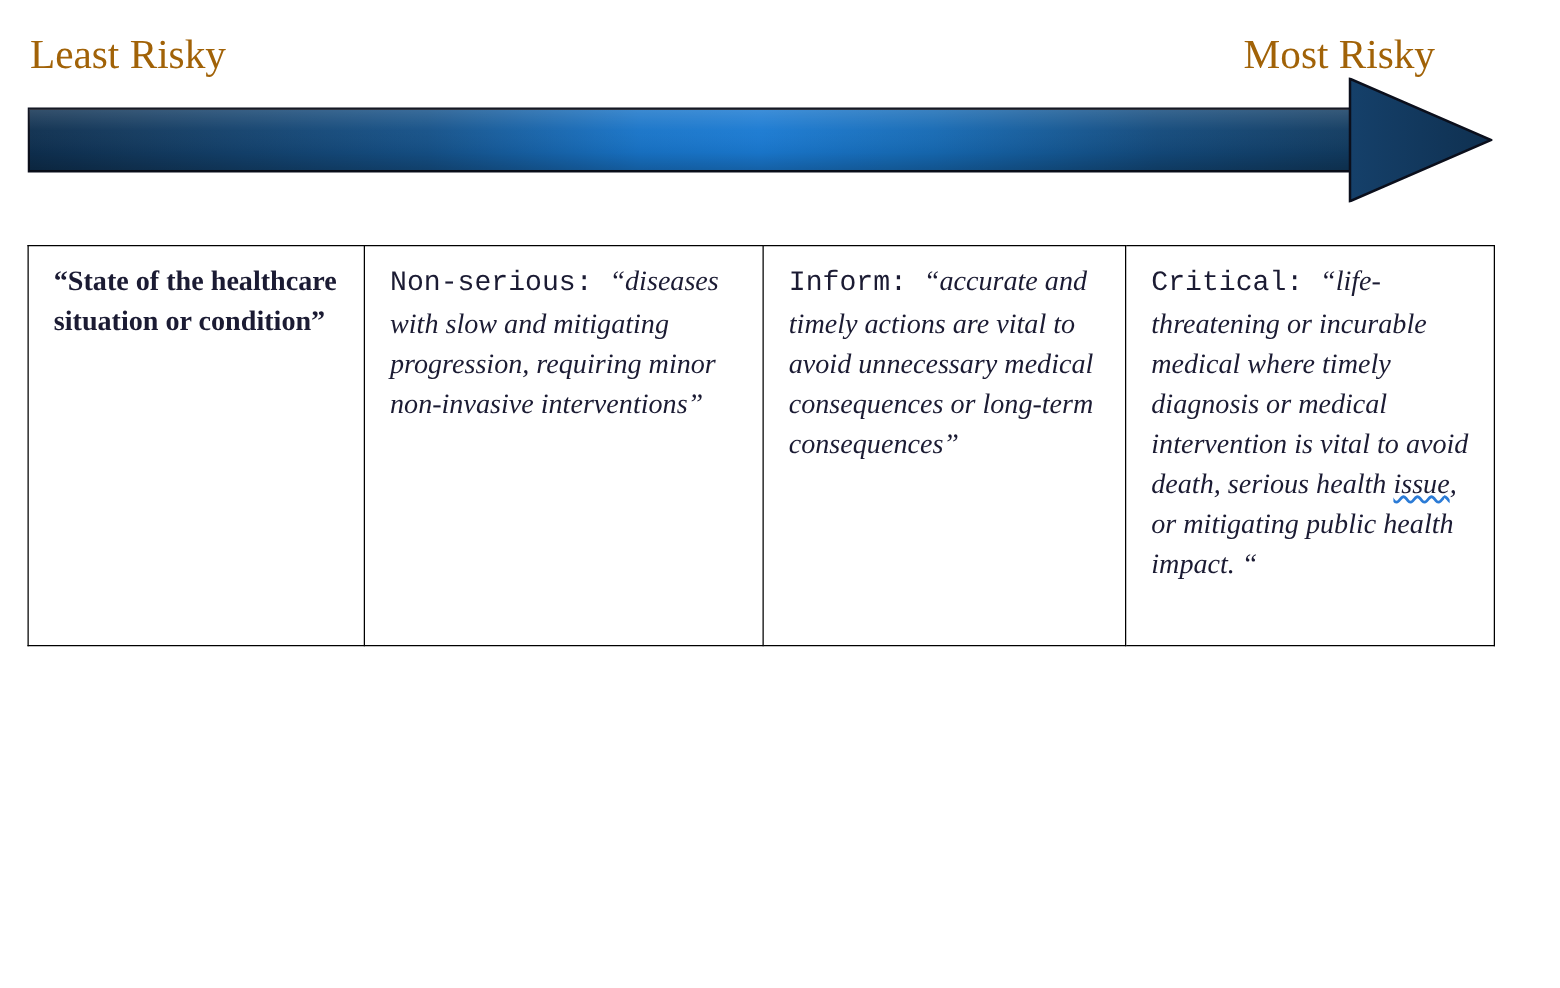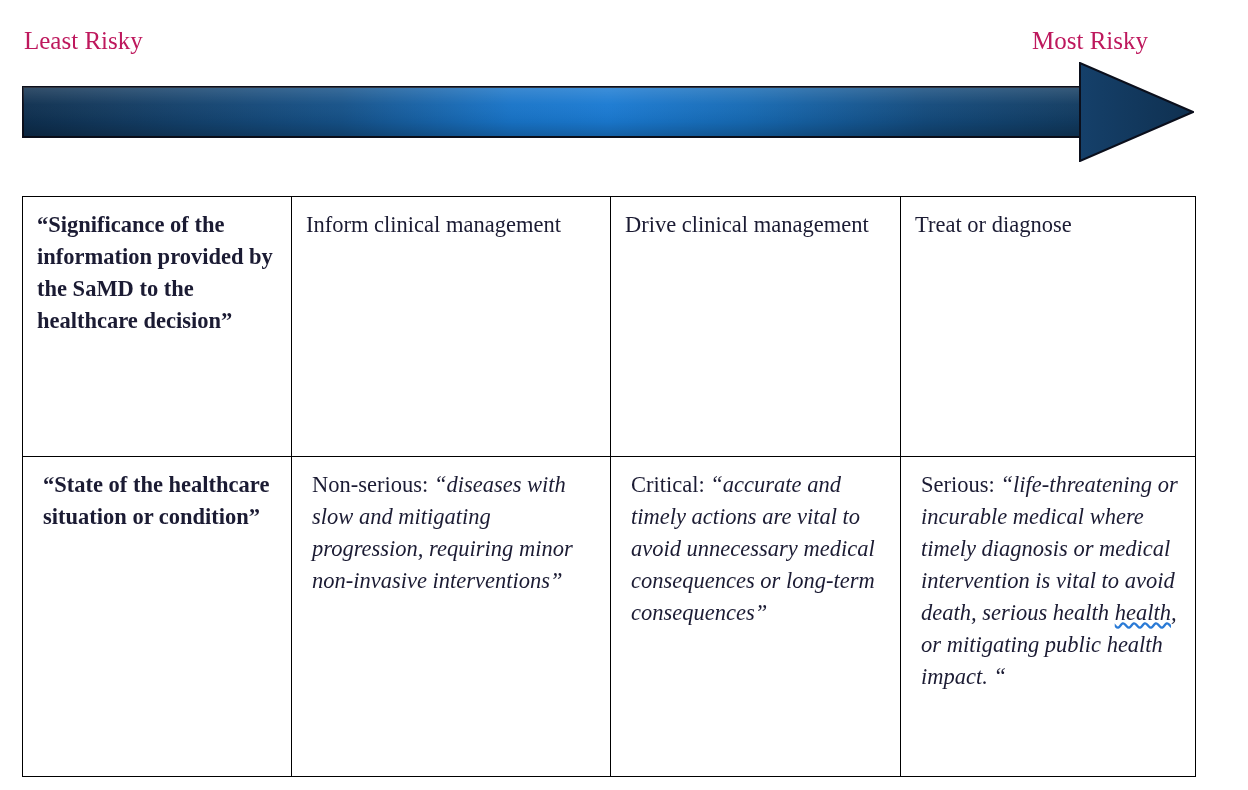--- a/index.html
+++ b/index.html
@@ -18,23 +18,23 @@
 
   
   #risk-arrow-section {
     position: absolute;
     left: 0; top: 0;
     width: 1248px;
     height: 175px;
   }
   .risk-label {
     position: absolute;
-    font-size: 25px;
+    font-size: 33px;
     line-height: 1;
-    color: #be185d;
+    color: #a16207;
     white-space: nowrap;
     font-family: "Liberation Serif", "DejaVu Serif", serif;
   }
   #least-risky-label { left: 24px; top: 28px; }
   #most-risky-label  { right: 100px; top: 28px; }
 
   #risk-arrow-graphic {
     position: absolute;
     left: 22px;
     top: 62px;
@@ -67,20 +67,21 @@
   col.c1 { width: 269px; }
   col.c2 { width: 319px; }
   col.c3 { width: 290px; }
   col.c4 { width: 295px; }
 
   .hdr-cell {
     font-weight: bold;
   }
   .lead {
     font-style: normal;
+    font-family: Liberation Mono, monospace;
   }
   .quoted {
     font-style: italic;
   }
   .spell-error {
     text-decoration: underline wavy #2b7bd6;
     text-decoration-skip-ink: none;
   }
 </style>
 </head>
@@ -126,35 +127,29 @@
 </div>
 
 <table id="criteria-table">
   <colgroup>
     <col class="c1">
       <col class="c2">
       <col class="c3">
       <col class="c4">
   </colgroup>
   <tbody>
-    <tr class="row-significance">
-      <td class="hdr-cell">“Significance of the information provided by the SaMD to the healthcare decision”</td>
-      <td>Inform clinical management</td>
-      <td>Drive clinical management</td>
-      <td>Treat or diagnose</td>
-    </tr>
     <tr class="row-state">
       <td class="hdr-cell">“State of the healthcare situation or condition”</td>
 
       <td>
         <span class="lead">Non-serious: </span><span class="quoted">“diseases with slow and mitigating progression, requiring minor non-invasive interventions”</span>
       </td>
 
       <td>
-        <span class="lead">Critical: </span><span class="quoted">“accurate and timely actions are vital to avoid unnecessary medical consequences or long-term consequences”</span>
+        <span class="lead">Inform: </span><span class="quoted">“accurate and timely actions are vital to avoid unnecessary medical consequences or long-term consequences”</span>
       </td>
 
       <td>
-        <span class="lead">Serious: </span><span class="quoted">“life-threatening or incurable medical where timely diagnosis or medical intervention is vital to avoid death, serious health </span><span class="quoted spell-error">health</span><span class="quoted">, or mitigating public health impact. “</span>
+        <span class="lead">Critical: </span><span class="quoted">“life-threatening or incurable medical where timely diagnosis or medical intervention is vital to avoid death, serious health </span><span class="quoted spell-error">issue</span><span class="quoted">, or mitigating public health impact. “</span>
       </td>
     </tr>
   </tbody>
 </table>
 
 </body></html>

